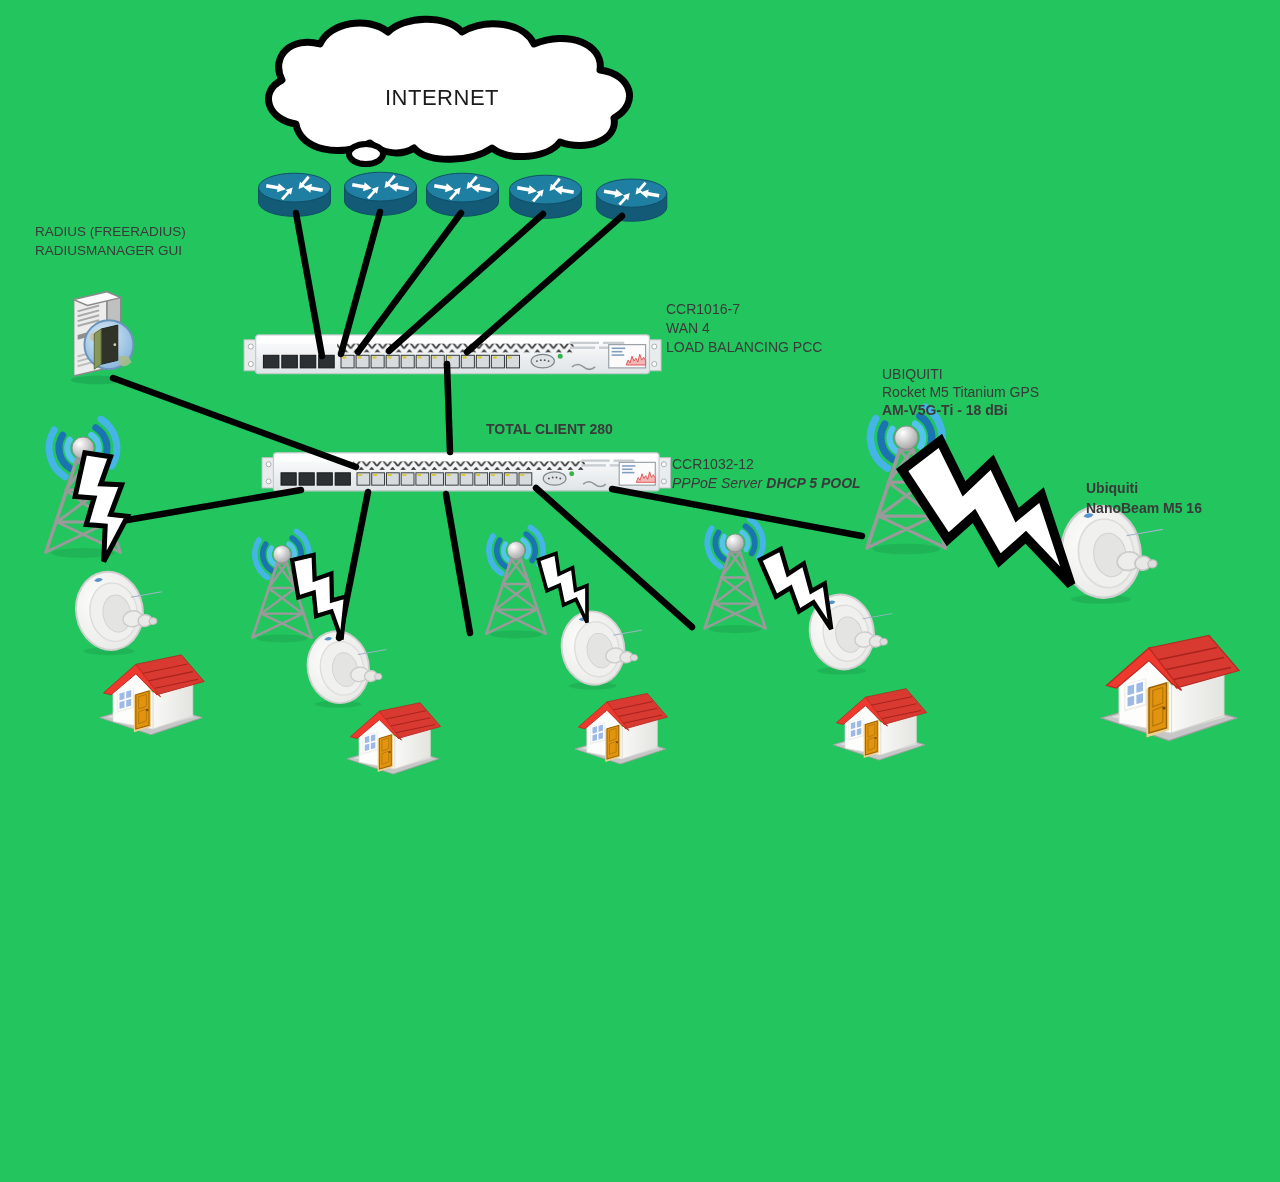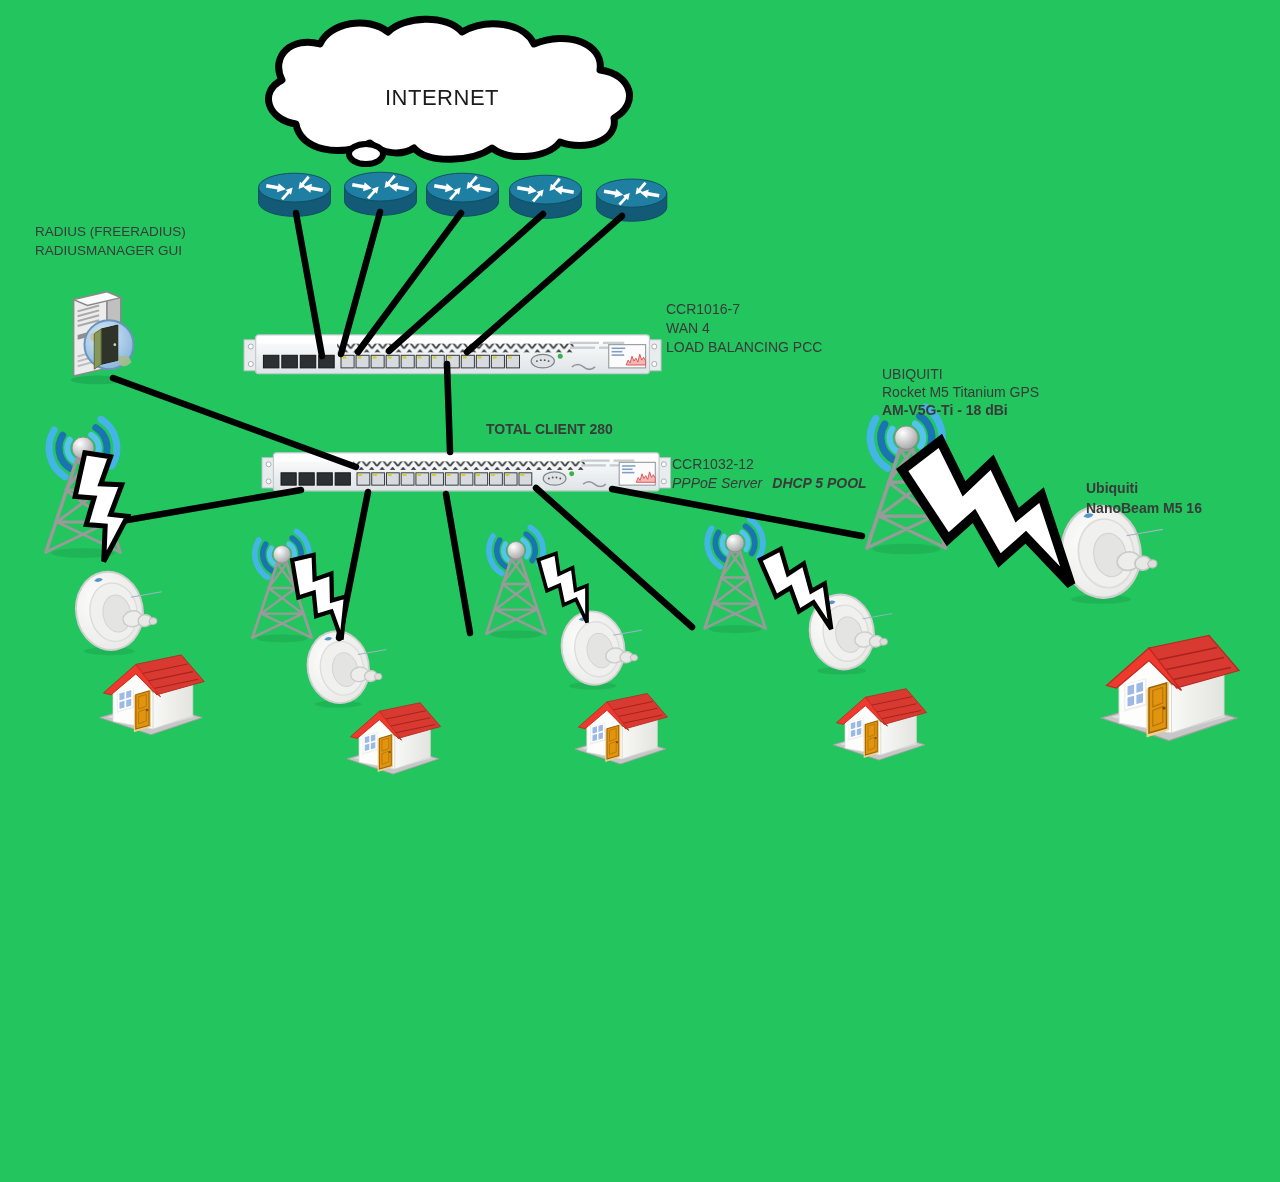--- a/index.html
+++ b/index.html
@@ -6,21 +6,21 @@
   .stage{position:relative;width:1280px;height:1182px;background:#22c55e;
          font-family:"Liberation Sans",sans-serif;overflow:hidden;}
   svg.gfx{position:absolute;left:0;top:0;}
   .label{position:absolute;color:#3a3a3a;}
   .label .ln{white-space:nowrap;}
   .cloud-label{font-size:22px;color:#1b1b1b;letter-spacing:.5px;text-align:center;width:160px;}
   .sz14{font-size:14px;line-height:19px;}
   .sz13{font-size:13.5px;line-height:19px;}
   .b{font-weight:bold;}
   .inlinepair span{display:inline-block;font-style:italic;}
-  .inlinepair .b{margin-left:10px;}
+  .inlinepair .b{margin-left:4px;}
 </style>
 </head>
 <body>
 
 <div class="stage">
 
 <svg class="gfx" width="1280" height="1182" viewBox="0 0 1280 1182">
   <defs>
     <linearGradient id="gRack" x1="0" y1="0" x2="0" y2="1">
       <stop offset="0" stop-color="#ffffff"></stop>

